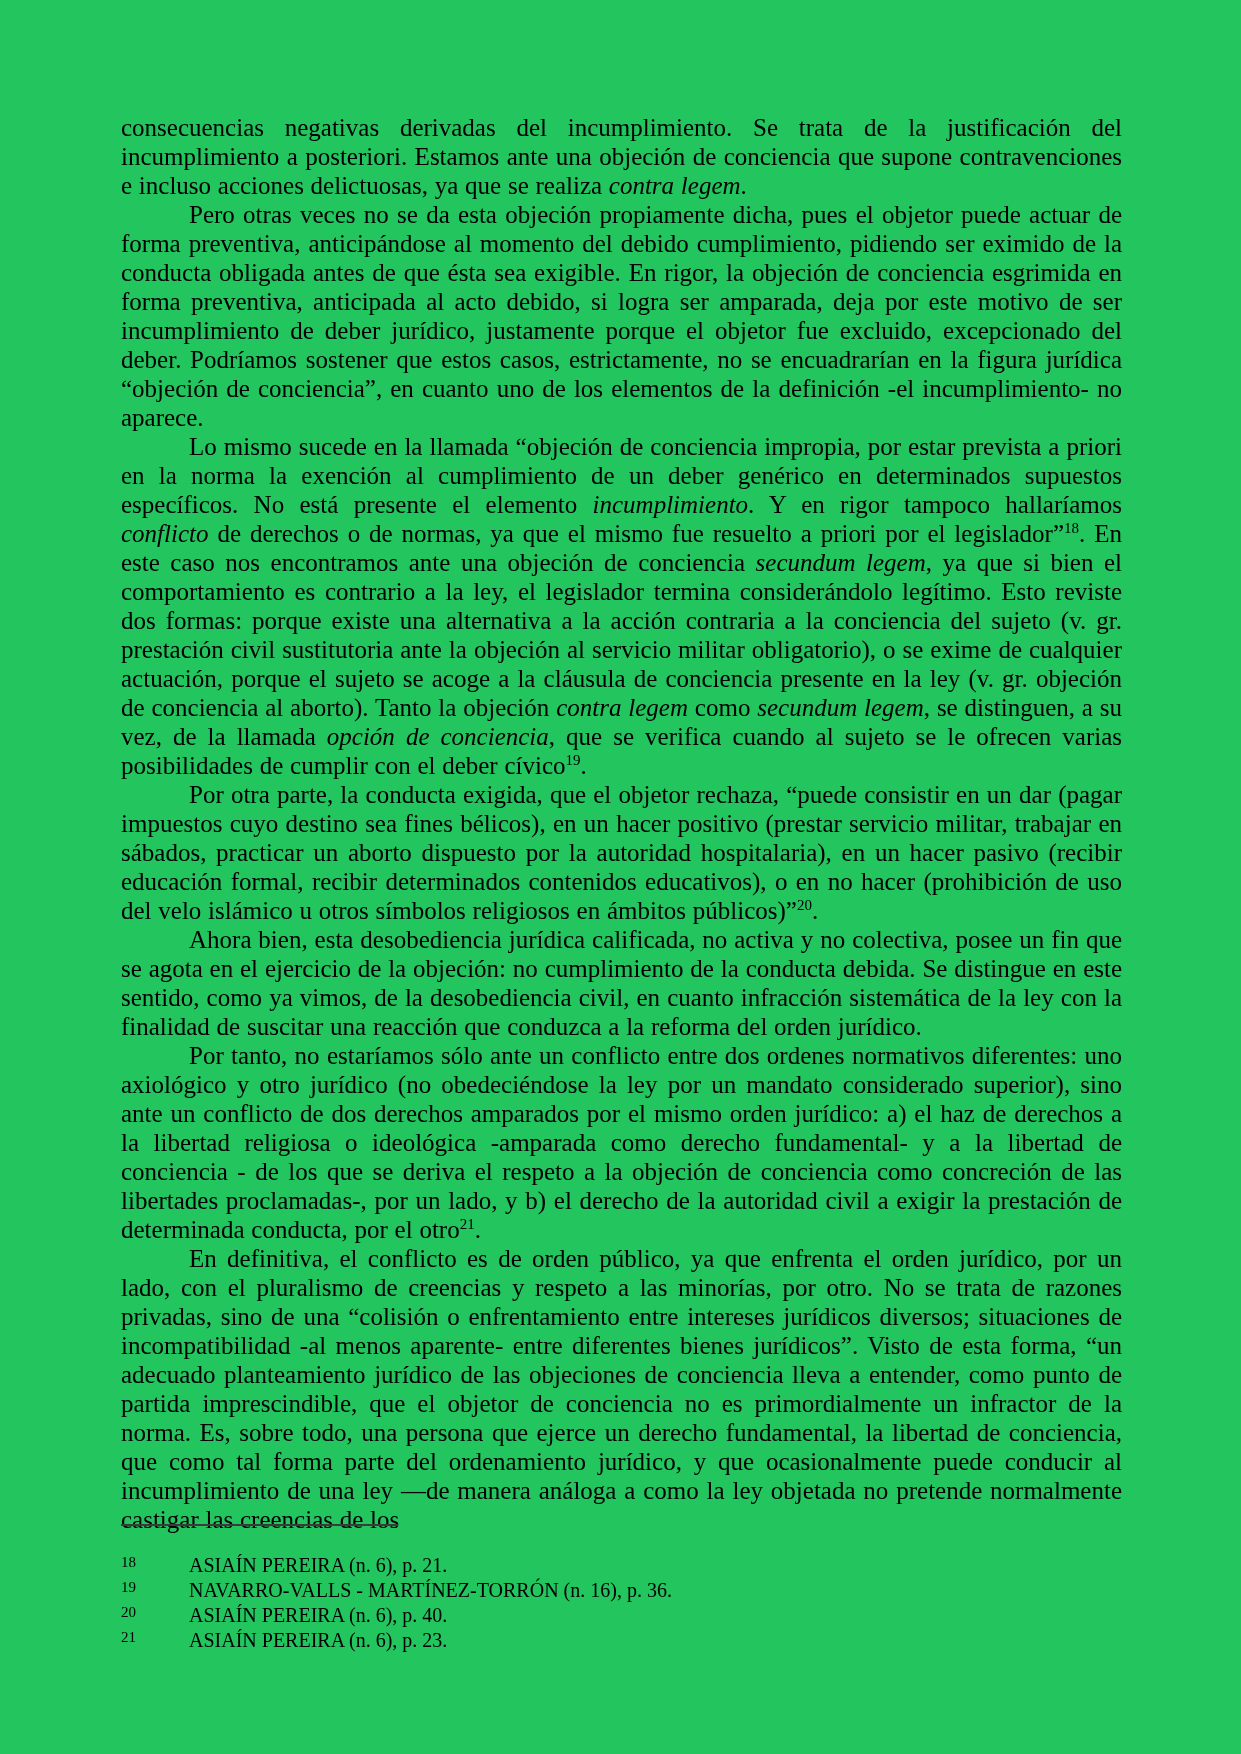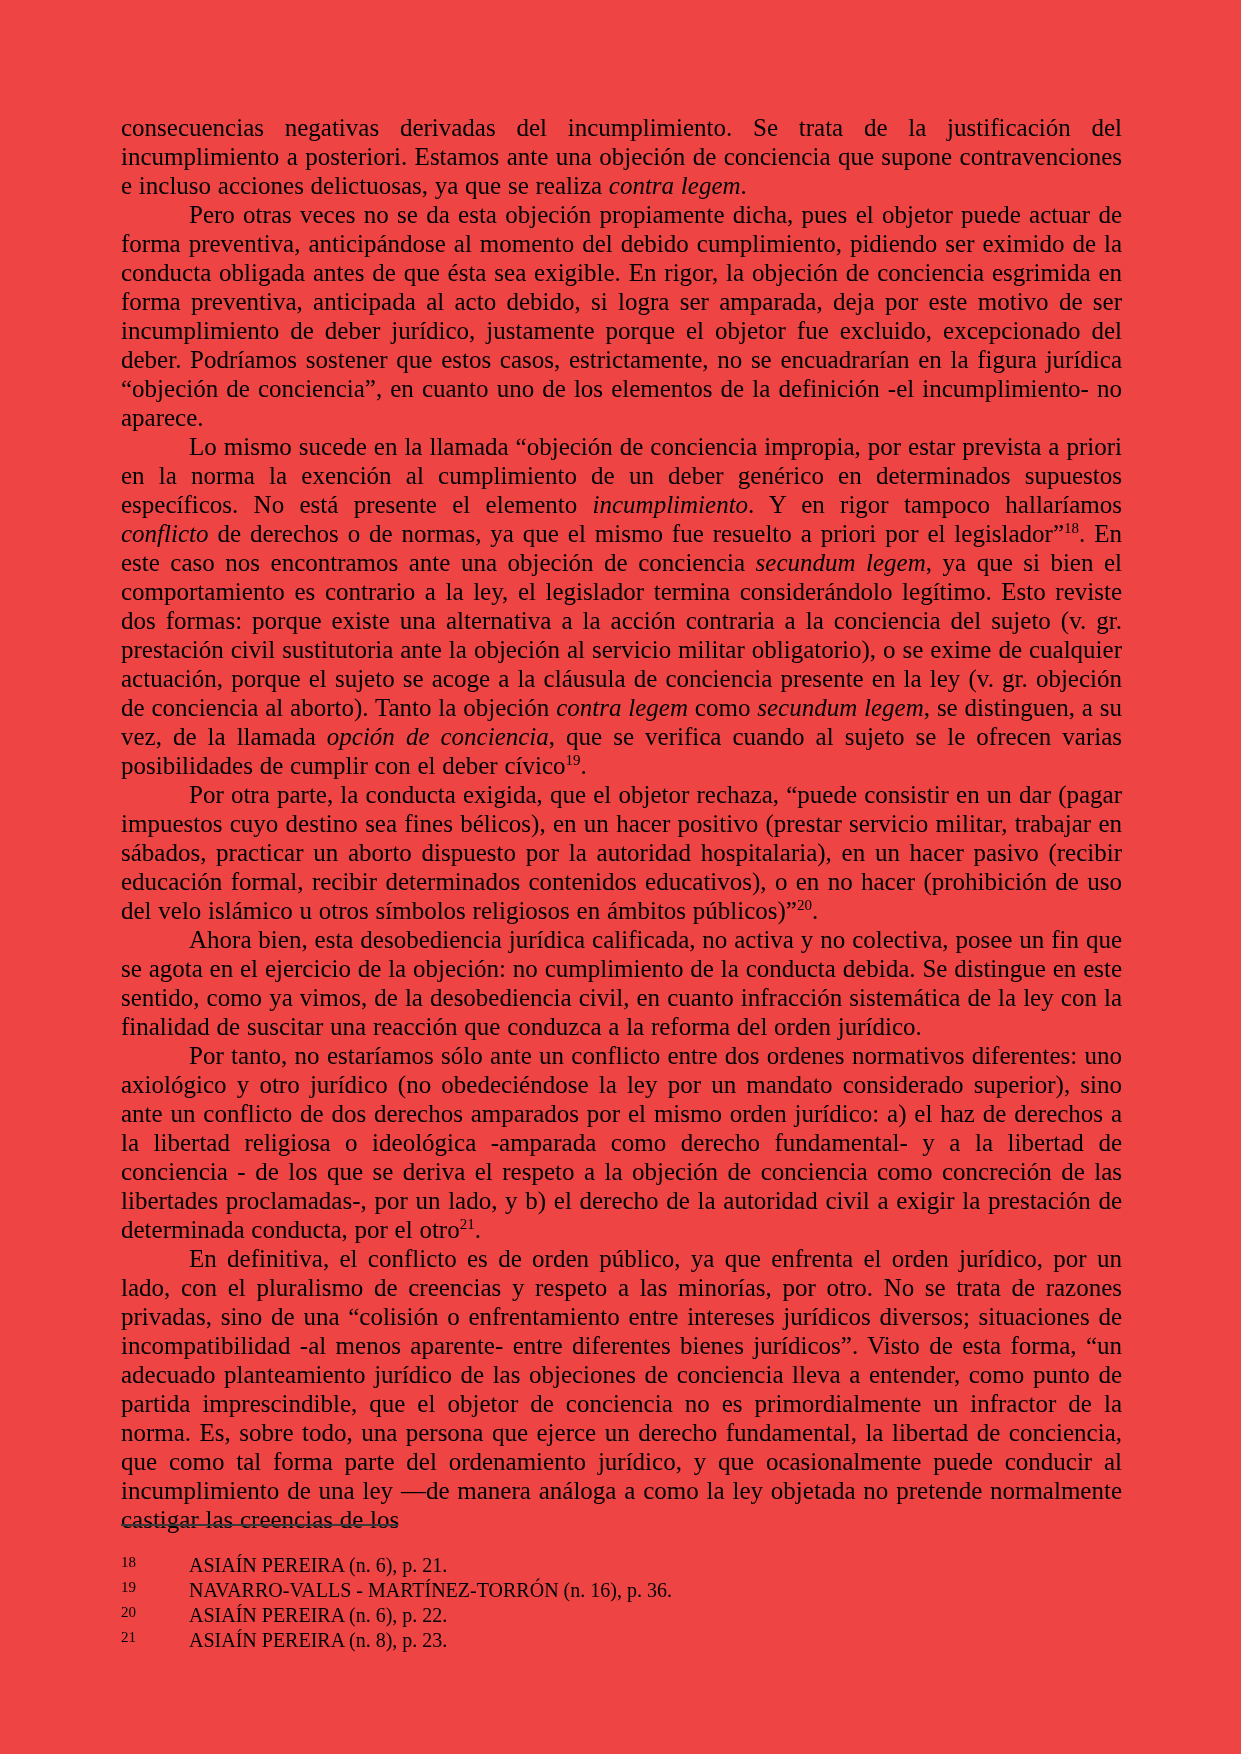--- a/index.html
+++ b/index.html
@@ -60,30 +60,30 @@
     width: 68px;
     font-size: 15px;
     position: relative;
     top: -5px;
   }
   .fn-text { font-size: 20px; }
 </style>
 </head>
 <body>
 
-<div class="page" style="background: #ef4444; color: rgb(0, 0, 0);">
+<div class="page" style="background: #22c55e; color: rgb(0, 0, 0);">
   <div id="paragraphs" class="content">
       <p class="para"><span>consecuencias negativas derivadas del incumplimiento. Se trata de la justificación del incumplimiento a posteriori. Estamos ante una objeción de conciencia que supone contravenciones e incluso acciones delictuosas, ya que se realiza </span><em>contra legem</em><span>.</span></p>
       <p class="para indent"><span>Pero otras veces no se da esta objeción propiamente dicha, pues el objetor puede actuar de forma preventiva, anticipándose al momento del debido cumplimiento, pidiendo ser eximido de la conducta obligada antes de que ésta sea exigible. En rigor, la objeción de conciencia esgrimida en forma preventiva, anticipada al acto debido, si logra ser amparada, deja por este motivo de ser incumplimiento de deber jurídico, justamente porque el objetor fue excluido, excepcionado del deber. Podríamos sostener que estos casos, estrictamente, no se encuadrarían en la figura jurídica “objeción de conciencia”, en cuanto uno de los elementos de la definición -el incumplimiento- no aparece.</span></p>
       <p class="para indent"><span>Lo mismo sucede en la llamada “objeción de conciencia impropia, por estar prevista a priori en la norma la exención al cumplimiento de un deber genérico en determinados supuestos específicos. No está presente el elemento </span><em>incumplimiento</em><span>. Y en rigor tampoco hallaríamos </span><em>conflicto</em><span> de derechos o de normas, ya que el mismo fue resuelto a priori por el legislador”</span><sup>18</sup><span>. En este caso nos encontramos ante una objeción de conciencia </span><em>secundum legem</em><span>, ya que si bien el comportamiento es contrario a la ley, el legislador termina considerándolo legítimo. Esto reviste dos formas: porque existe una alternativa a la acción contraria a la conciencia del sujeto (v. gr. prestación civil sustitutoria ante la objeción al servicio militar obligatorio), o se exime de cualquier actuación, porque el sujeto se acoge a la cláusula de conciencia presente en la ley (v. gr. objeción de conciencia al aborto). Tanto la objeción </span><em>contra legem</em><span> como </span><em>secundum legem</em><span>, se distinguen, a su vez, de la llamada </span><em>opción de conciencia</em><span>, que se verifica cuando al sujeto se le ofrecen varias posibilidades de cumplir con el deber cívico</span><sup>19</sup><span>.</span></p>
       <p class="para indent"><span>Por otra parte, la conducta exigida, que el objetor rechaza, “puede consistir en un dar (pagar impuestos cuyo destino sea fines bélicos), en un hacer positivo (prestar servicio militar, trabajar en sábados, practicar un aborto dispuesto por la autoridad hospitalaria), en un hacer pasivo (recibir educación formal, recibir determinados contenidos educativos), o en no hacer (prohibición de uso del velo islámico u otros símbolos religiosos en ámbitos públicos)”</span><sup>20</sup><span>.</span></p>
       <p class="para indent"><span>Ahora bien, esta desobediencia jurídica calificada, no activa y no colectiva, posee un fin que se agota en el ejercicio de la objeción: no cumplimiento de la conducta debida. Se distingue en este sentido, como ya vimos, de la desobediencia civil, en cuanto infracción sistemática de la ley con la finalidad de suscitar una reacción que conduzca a la reforma del orden jurídico.</span></p>
       <p class="para indent"><span>Por tanto, no estaríamos sólo ante un conflicto entre dos ordenes normativos diferentes: uno axiológico y otro jurídico (no obedeciéndose la ley por un mandato considerado superior), sino ante un conflicto de dos derechos amparados por el mismo orden jurídico: a) el haz de derechos a la libertad religiosa o ideológica -amparada como derecho fundamental- y a la libertad de conciencia - de los que se deriva el respeto a la objeción de conciencia como concreción de las libertades proclamadas-, por un lado, y b) el derecho de la autoridad civil a exigir la prestación de determinada conducta, por el otro</span><sup>21</sup><span>.</span></p>
       <p class="para indent"><span>En definitiva, el conflicto es de orden público, ya que enfrenta el orden jurídico, por un lado, con el pluralismo de creencias y respeto a las minorías, por otro. No se trata de razones privadas, sino de una “colisión o enfrentamiento entre intereses jurídicos diversos; situaciones de incompatibilidad -al menos aparente- entre diferentes bienes jurídicos”. Visto de esta forma, “un adecuado planteamiento jurídico de las objeciones de conciencia lleva a entender, como punto de partida imprescindible, que el objetor de conciencia no es primordialmente un infractor de la norma. Es, sobre todo, una persona que ejerce un derecho fundamental, la libertad de conciencia, que como tal forma parte del ordenamiento jurídico, y que ocasionalmente puede conducir al incumplimiento de una ley —de manera análoga a como la ley objetada no pretende normalmente castigar las creencias de los</span></p>
     </div>
   <div id="fn-sep" class="fn-sep" style="border-top-color: rgb(59, 59, 59);"></div>
   <div id="footnotes" class="footnotes">
       <div class="footnote"><span class="fn-num">18</span><span class="fn-text">ASIAÍN PEREIRA (n. 6), p. 21.</span></div>
       <div class="footnote"><span class="fn-num">19</span><span class="fn-text">NAVARRO-VALLS - MARTÍNEZ-TORRÓN (n. 16), p. 36.</span></div>
-      <div class="footnote"><span class="fn-num">20</span><span class="fn-text">ASIAÍN PEREIRA (n. 6), p. 22.</span></div>
-      <div class="footnote"><span class="fn-num">21</span><span class="fn-text">ASIAÍN PEREIRA (n. 8), p. 23.</span></div>
+      <div class="footnote"><span class="fn-num">20</span><span class="fn-text">ASIAÍN PEREIRA (n. 6), p. 40.</span></div>
+      <div class="footnote"><span class="fn-num">21</span><span class="fn-text">ASIAÍN PEREIRA (n. 6), p. 23.</span></div>
     </div>
 </div>
 
 </body></html>

